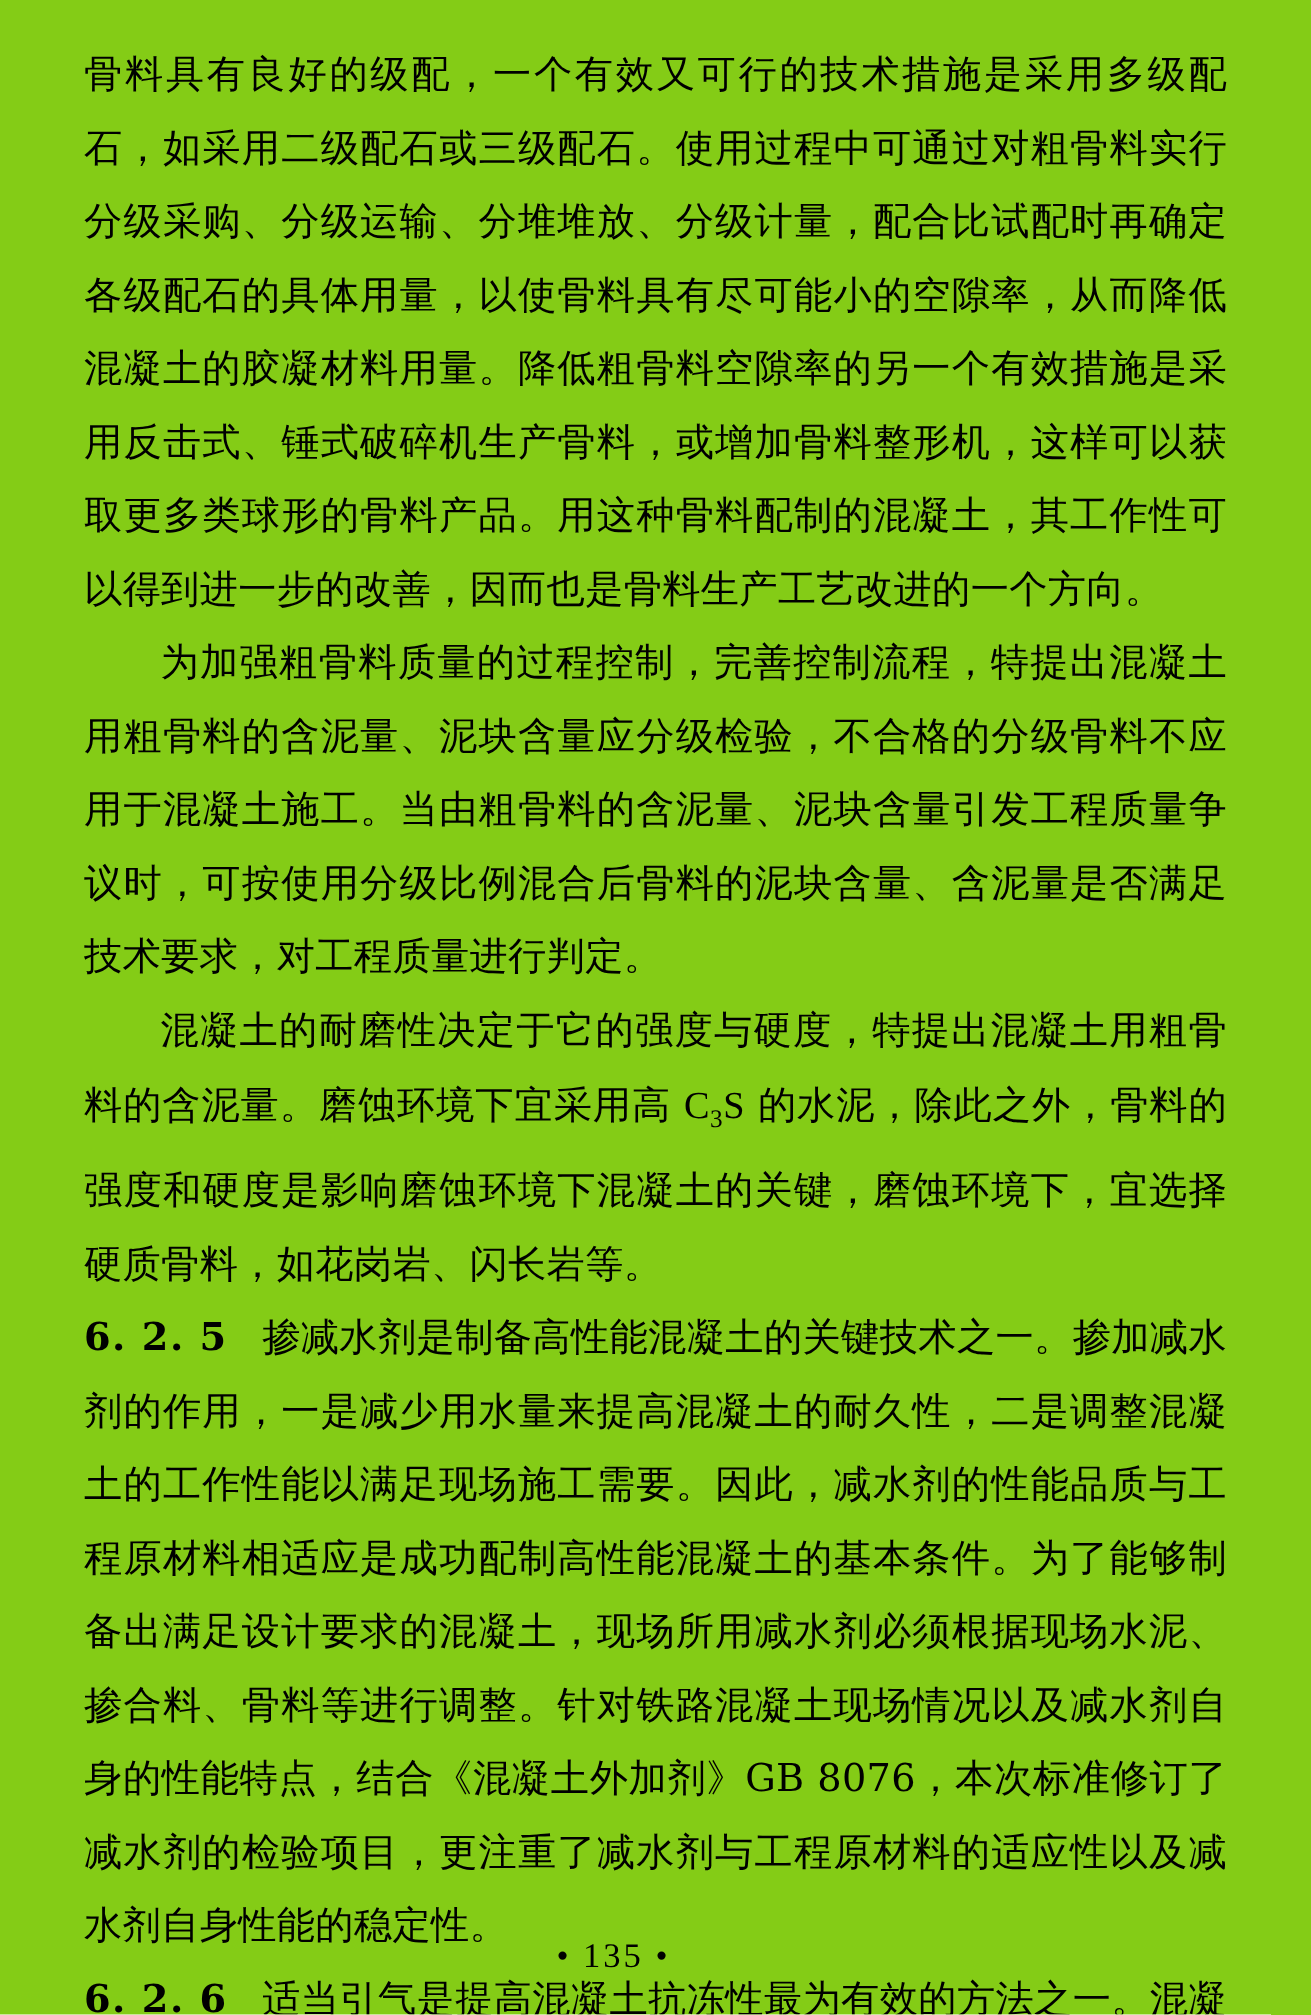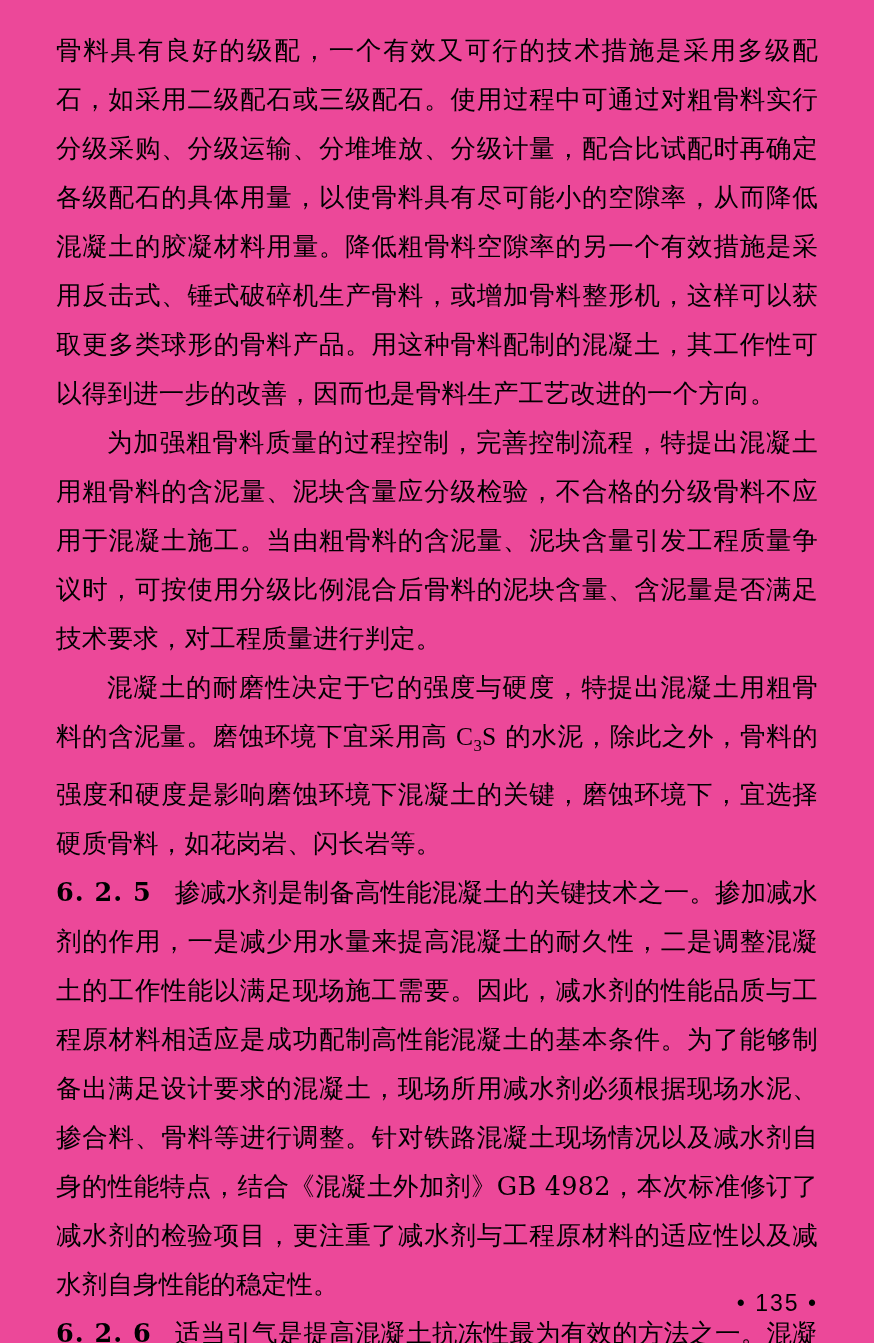--- a/index.html
+++ b/index.html
@@ -4,21 +4,21 @@
 <style>
   html, body {
     margin: 0;
     padding: 0;
     background: #ffffff;
   }
   .page {
     position: relative;
     width: 874px;
     height: 1343px;
-    background: #ec4899;
+    background: #84cc16;
     box-sizing: border-box;
     padding: 26px 56px 0 56px;
     font-family: "DejaVu Serif", "Liberation Serif", serif;
     color: #000000;
     overflow: hidden;
   }
   .body-text {
     font-size: 25.5px;
     line-height: 49px;
     text-align: justify;
@@ -46,40 +46,40 @@
   }
   sub {
     font-size: 0.66em;
     vertical-align: sub;
   }
   .footer {
     position: absolute;
     left: 0;
     right: 56px;
     bottom: 26px;
-    text-align: right;
+    text-align: center;
     font-size: 23px;
     letter-spacing: 2px;
-    font-family: Liberation Sans, sans-serif;
+    font-family: Liberation Serif, serif;
   }
 </style>
 </head>
 <body>
 
 <div class="page">
 
   <div class="body-text">
 
     <p class="para">骨料具有良好的级配，一个有效又可行的技术措施是采用多级配石，如采用二级配石或三级配石。使用过程中可通过对粗骨料实行分级采购、分级运输、分堆堆放、分级计量，配合比试配时再确定各级配石的具体用量，以使骨料具有尽可能小的空隙率，从而降低混凝土的胶凝材料用量。降低粗骨料空隙率的另一个有效措施是采用反击式、锤式破碎机生产骨料，或增加骨料整形机，这样可以获取更多类球形的骨料产品。用这种骨料配制的混凝土，其工作性可以得到进一步的改善，因而也是骨料生产工艺改进的一个方向。</p>
 
     <p class="indent">为加强粗骨料质量的过程控制，完善控制流程，特提出混凝土用粗骨料的含泥量、泥块含量应分级检验，不合格的分级骨料不应用于混凝土施工。当由粗骨料的含泥量、泥块含量引发工程质量争议时，可按使用分级比例混合后骨料的泥块含量、含泥量是否满足技术要求，对工程质量进行判定。</p>
 
     <p class="indent"><span>混凝土的耐磨性决定于它的强度与硬度，特提出混凝土用粗骨料的含泥量。磨蚀环境下宜采用高 </span><span class="latin">C<sub>3</sub>S</span><span> 的水泥，除此之外，骨料的强度和硬度是影响磨蚀环境下混凝土的关键，磨蚀环境下，宜选择硬质骨料，如花岗岩、闪长岩等。</span></p>
 
-    <p><span class="num-head">6. 2. 5</span><span class="gap-after-num"></span><span>掺减水剂是制备高性能混凝土的关键技术之一。掺加减水剂的作用，一是减少用水量来提高混凝土的耐久性，二是调整混凝土的工作性能以满足现场施工需要。因此，减水剂的性能品质与工程原材料相适应是成功配制高性能混凝土的基本条件。为了能够制备出满足设计要求的混凝土，现场所用减水剂必须根据现场水泥、掺合料、骨料等进行调整。针对铁路混凝土现场情况以及减水剂自身的性能特点，结合《混凝土外加剂》GB 4982，本次标准修订了减水剂的检验项目，更注重了减水剂与工程原材料的适应性以及减水剂自身性能的稳定性。</span></p>
+    <p><span class="num-head">6. 2. 5</span><span class="gap-after-num"></span><span>掺减水剂是制备高性能混凝土的关键技术之一。掺加减水剂的作用，一是减少用水量来提高混凝土的耐久性，二是调整混凝土的工作性能以满足现场施工需要。因此，减水剂的性能品质与工程原材料相适应是成功配制高性能混凝土的基本条件。为了能够制备出满足设计要求的混凝土，现场所用减水剂必须根据现场水泥、掺合料、骨料等进行调整。针对铁路混凝土现场情况以及减水剂自身的性能特点，结合《混凝土外加剂》GB 8076，本次标准修订了减水剂的检验项目，更注重了减水剂与工程原材料的适应性以及减水剂自身性能的稳定性。</span></p>
 
     <p><span class="num-head">6. 2. 6</span><span class="gap-after-num"></span><span>适当引气是提高混凝土抗冻性最为有效的方法之一。混凝土中掺入少量引气剂后，就能使每方混凝土中引入数千亿个微小气泡，使混凝土的抗冻融性能大大提高。国内外大量研究表明，</span></p>
 
   </div>
 
   <div class="footer">
     <span>•  135  •</span>
   </div>
 
 </div>

